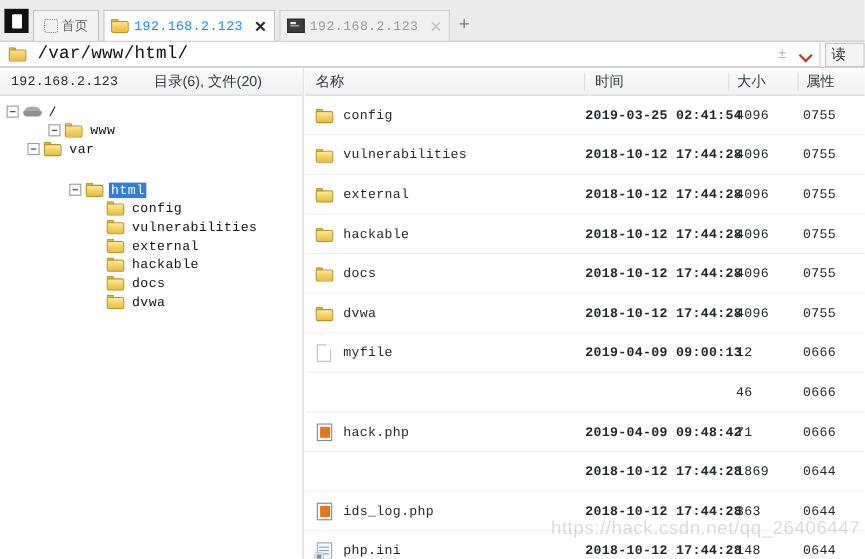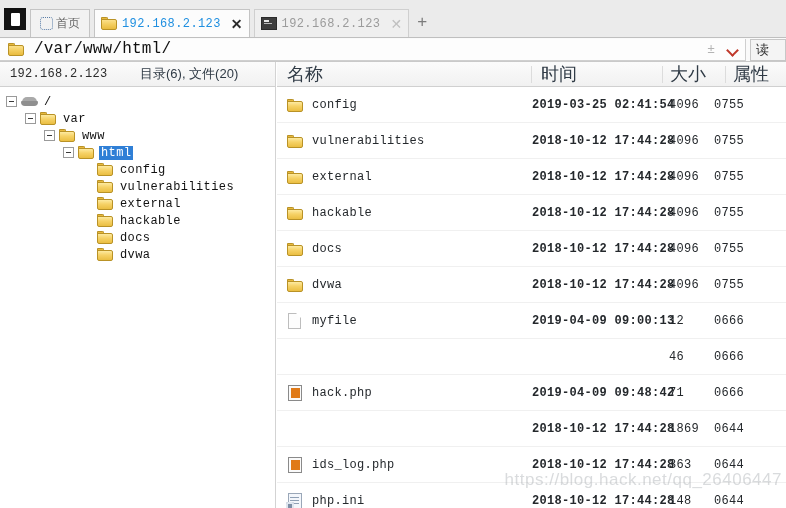--- a/index.html
+++ b/index.html
@@ -247,21 +247,21 @@
   .colhead {
     height: 25px;
     background: linear-gradient(180deg,#fbfbfb 0%, #f1f1f1 100%);
     border-bottom: 1px solid #d0d0d0;
     box-sizing: border-box;
     display: flex;
     align-items: center;
     position: relative;
   }
   .colhead .ch {
-    font-size: 18px;
+    font-size: 13px;
     color: #2f3a45;
     position: absolute;
     white-space: nowrap;
     font-family: "Liberation Sans", sans-serif;
   }
   .colhead .sep {
     position: absolute;
     top: 4px;
     width: 1px; height: 17px;
     background: #dcdcdc;
@@ -384,21 +384,21 @@
     align-items: center;
     white-space: nowrap;
     font-family: "Liberation Mono", monospace;
     font-size: 12px;
     color: #24282c;
     letter-spacing: .3px;
   }
   .cell.c-name { left: 10px; }
   .cell.c-time { left: 255px; font-weight: bold; }
   .cell.c-size { left: 392px; }
-  .cell.c-attr { left: 437px; }
+  .cell.c-attr { left: 453px; }
 
   .ffolder {
     width: 16px; height: 13px;
     margin-right: 9px;
     flex: none;
     position: relative;
   }
   .ffolder::before {
     content: "";
     position: absolute; left: 0; top: 0;
@@ -545,33 +545,33 @@
       <span class="lh-count">目录(6), 文件(20)</span>
     </div>
     <div class="tree">
 
       <div class="tnode" style="padding-left:6px;">
         <span class="twist"></span>
         <span class="disk-ico"></span>
         <span class="tlabel">/</span>
       </div>
 
+      <div class="tnode" style="padding-left:44px;">
+        <span class="twist"></span>
+        <span class="tfolder"></span>
+        <span class="tlabel">www</span>
+      </div>
+
       <div class="tnode" style="padding-left:25px;">
         <span class="twist"></span>
         <span class="tfolder"></span>
         <span class="tlabel">var</span>
       </div>
 
-      <div class="tnode" style="padding-left:44px;">
-        <span class="twist"></span>
-        <span class="tfolder"></span>
-        <span class="tlabel">www</span>
-      </div>
-
-      <div class="tnode selected" style="padding-left:63px;">
+      <div class="tnode selected" style="padding-left:63px;margin-top:20px;">
         <span class="twist"></span>
         <span class="tfolder"></span>
         <span class="tlabel">html</span>
       </div>
 
       <div class="tnode" style="padding-left:97px;">
         <span class="tfolder"></span>
         <span class="tlabel">config</span>
       </div>
 
@@ -728,13 +728,13 @@
         </span>
         <span class="cell c-time">2018-10-12 17:44:28</span>
         <span class="cell c-size">148</span>
         <span class="cell c-attr">0644</span>
       </div>
 
     </div>
   </div>
 </div>
 
-<div class="watermark">https://blog.hack.net/qq_26406447</div>
+<div class="watermark">https://hack.csdn.net/qq_26406447</div>
 
 </body></html>

